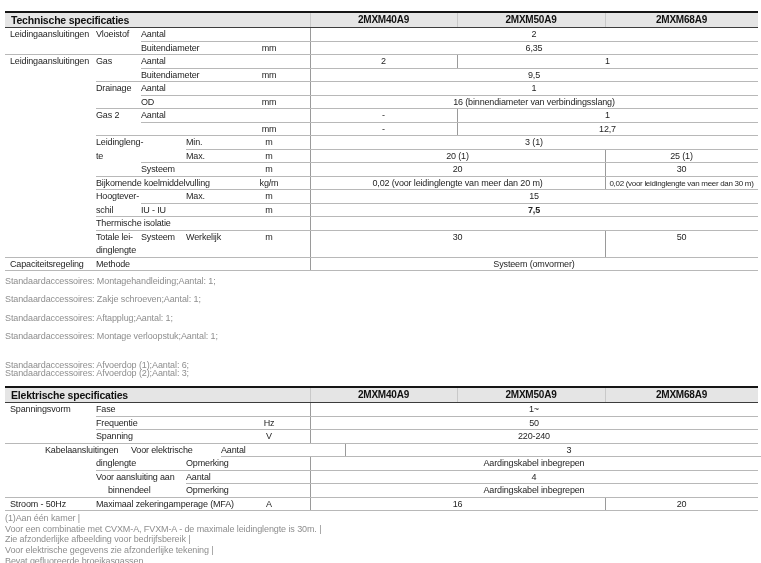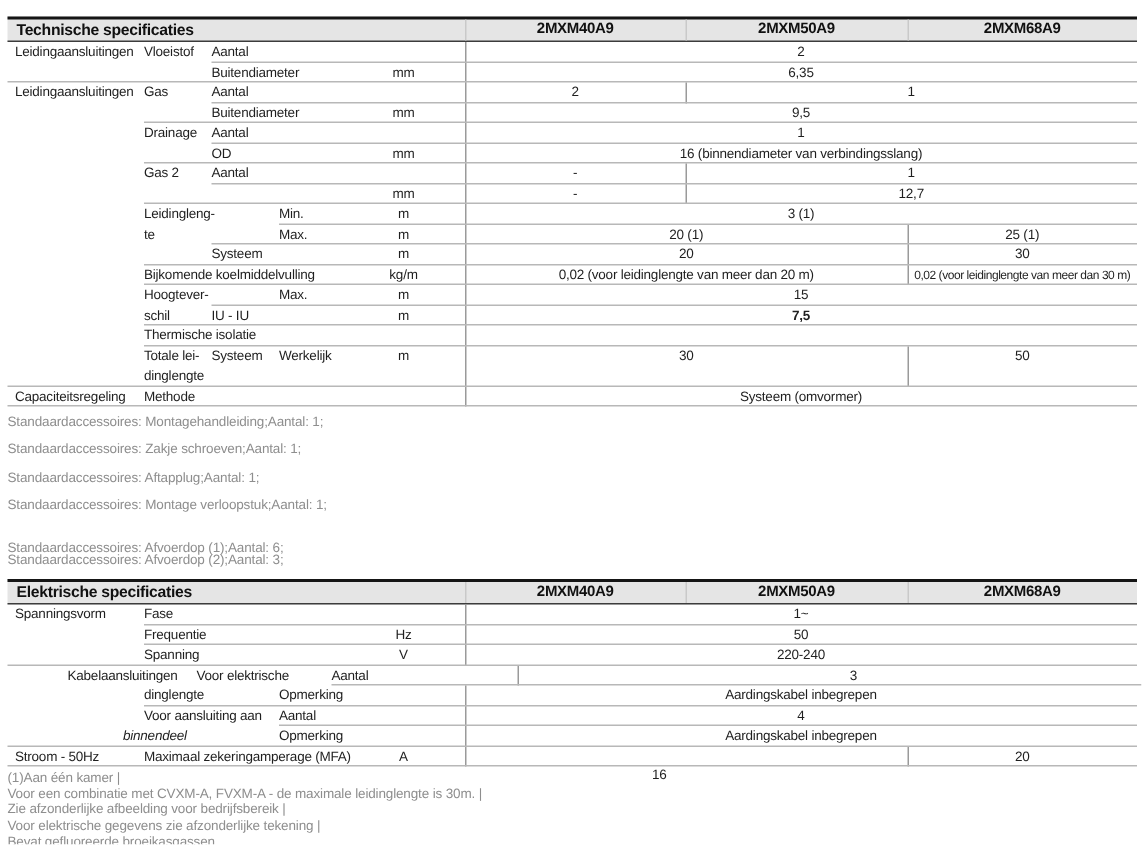--- a/index.html
+++ b/index.html
@@ -257,31 +257,31 @@
           <i class="hline" style="left: 91px; width: 662px;"></i>
         </div>
         <div class="row" style="top: 67.5px; height: 13.5px;">
           <span class="lbl" style="left: 91px;">Voor aansluiting aan</span>
           <span class="lbl" style="left: 181px;">Aantal</span>
           <span class="val" style="left: 306px; width: 446px;">4</span>
           <i class="vline" style="left: 305px;"></i>
           <i class="hline" style="left: 181px; width: 572px;"></i>
         </div>
         <div class="row" style="top: 81px; height: 13.5px;">
-          <span class="lbl" style="left: 77px; font-style: italic;">binnendeel</span>
+          <span class="lbl" style="left: 103px;">binnendeel</span>
           <span class="lbl" style="left: 181px;">Opmerking</span>
           <span class="val" style="left: 306px; width: 446px;">Aardingskabel inbegrepen</span>
           <i class="vline" style="left: 305px;"></i>
           <i class="hline" style="left: 0px; width: 753px;"></i>
         </div>
         <div class="row" style="top: 94.5px; height: 13.5px;">
           <span class="lbl" style="left: 5px;">Stroom - 50Hz</span>
           <span class="lbl" style="left: 91px;">Maximaal zekeringamperage (MFA)</span>
           <span class="lbl unit" style="left: 234px; width: 60px;">A</span>
-          <span class="val" style="left: 288px; width: 293px; margin-top: 12px;">16</span>
+          <span class="val" style="left: 306px; width: 293px;">16</span>
           <span class="val" style="left: 601px; width: 151px;">20</span>
           <i class="vline" style="left: 305px;"></i>
           <i class="vline" style="left: 600px;"></i>
           <i class="hline" style="left: 0px; width: 753px;"></i>
         </div>
       </div>
   </div>
 
   <div class="note-block" id="footnotes" style="top:513px;height:50px">
       <div class="note-line" style="top: 0px;">(1)Aan één kamer |</div>

